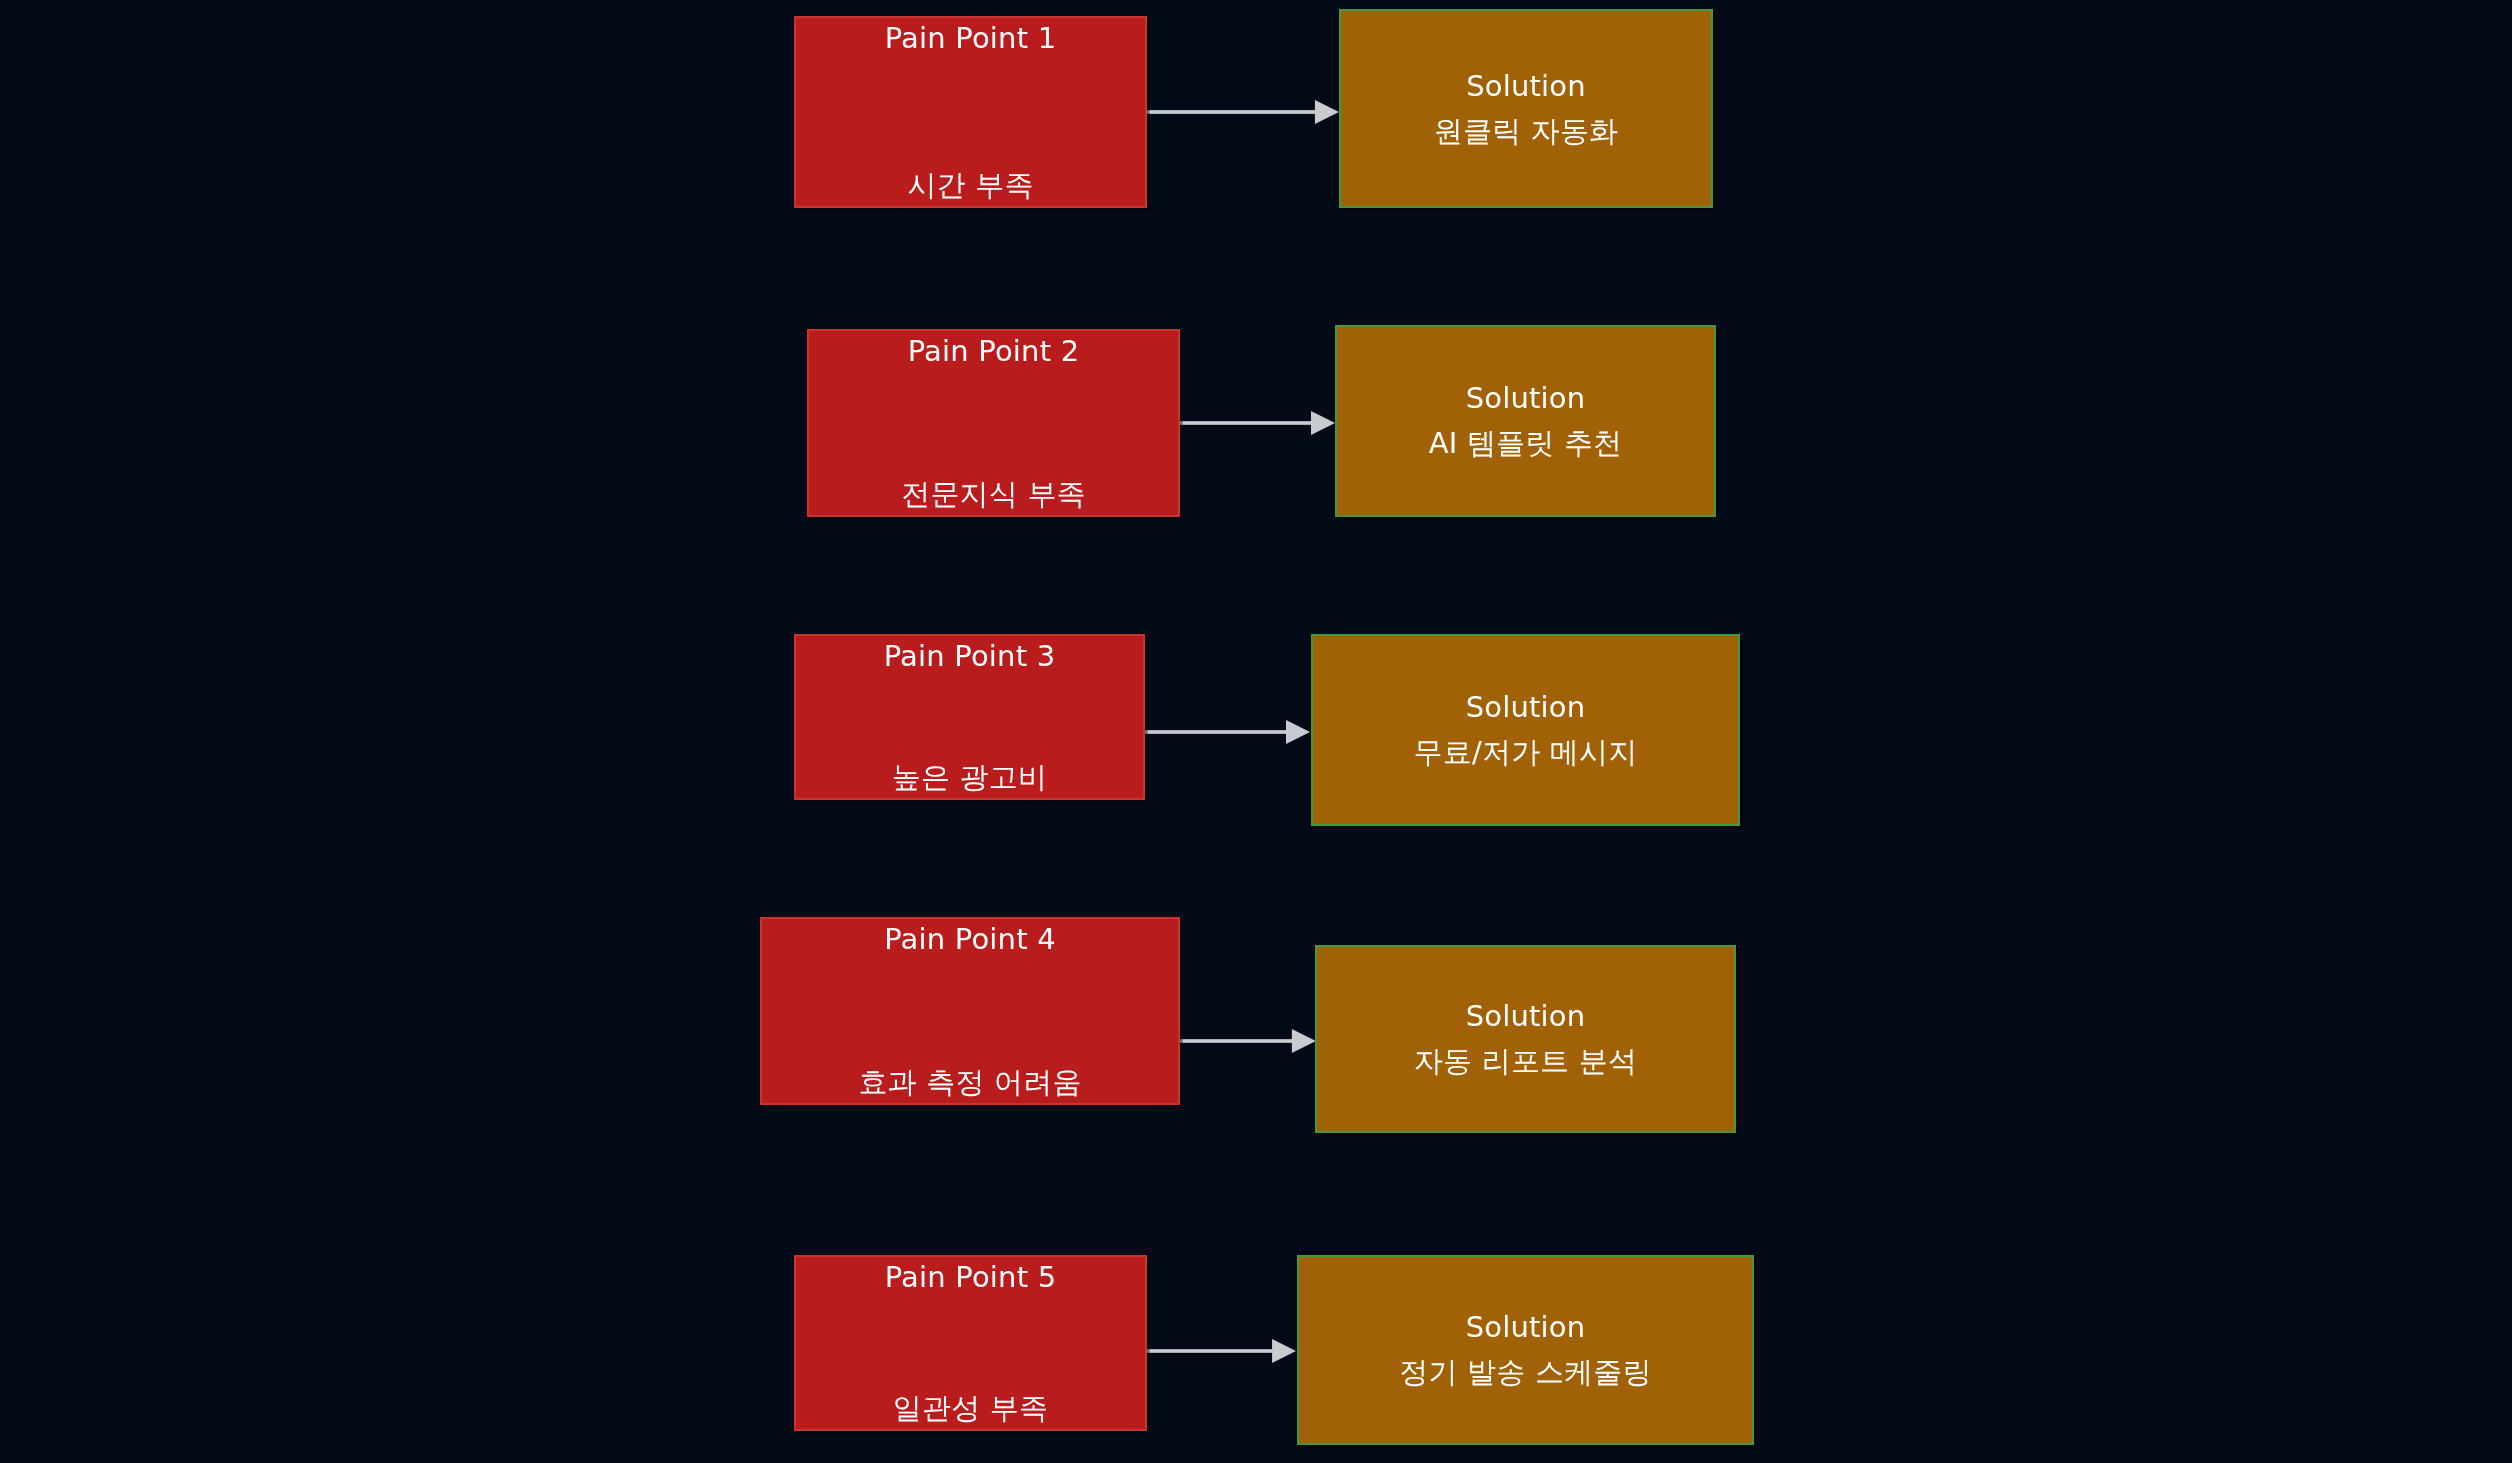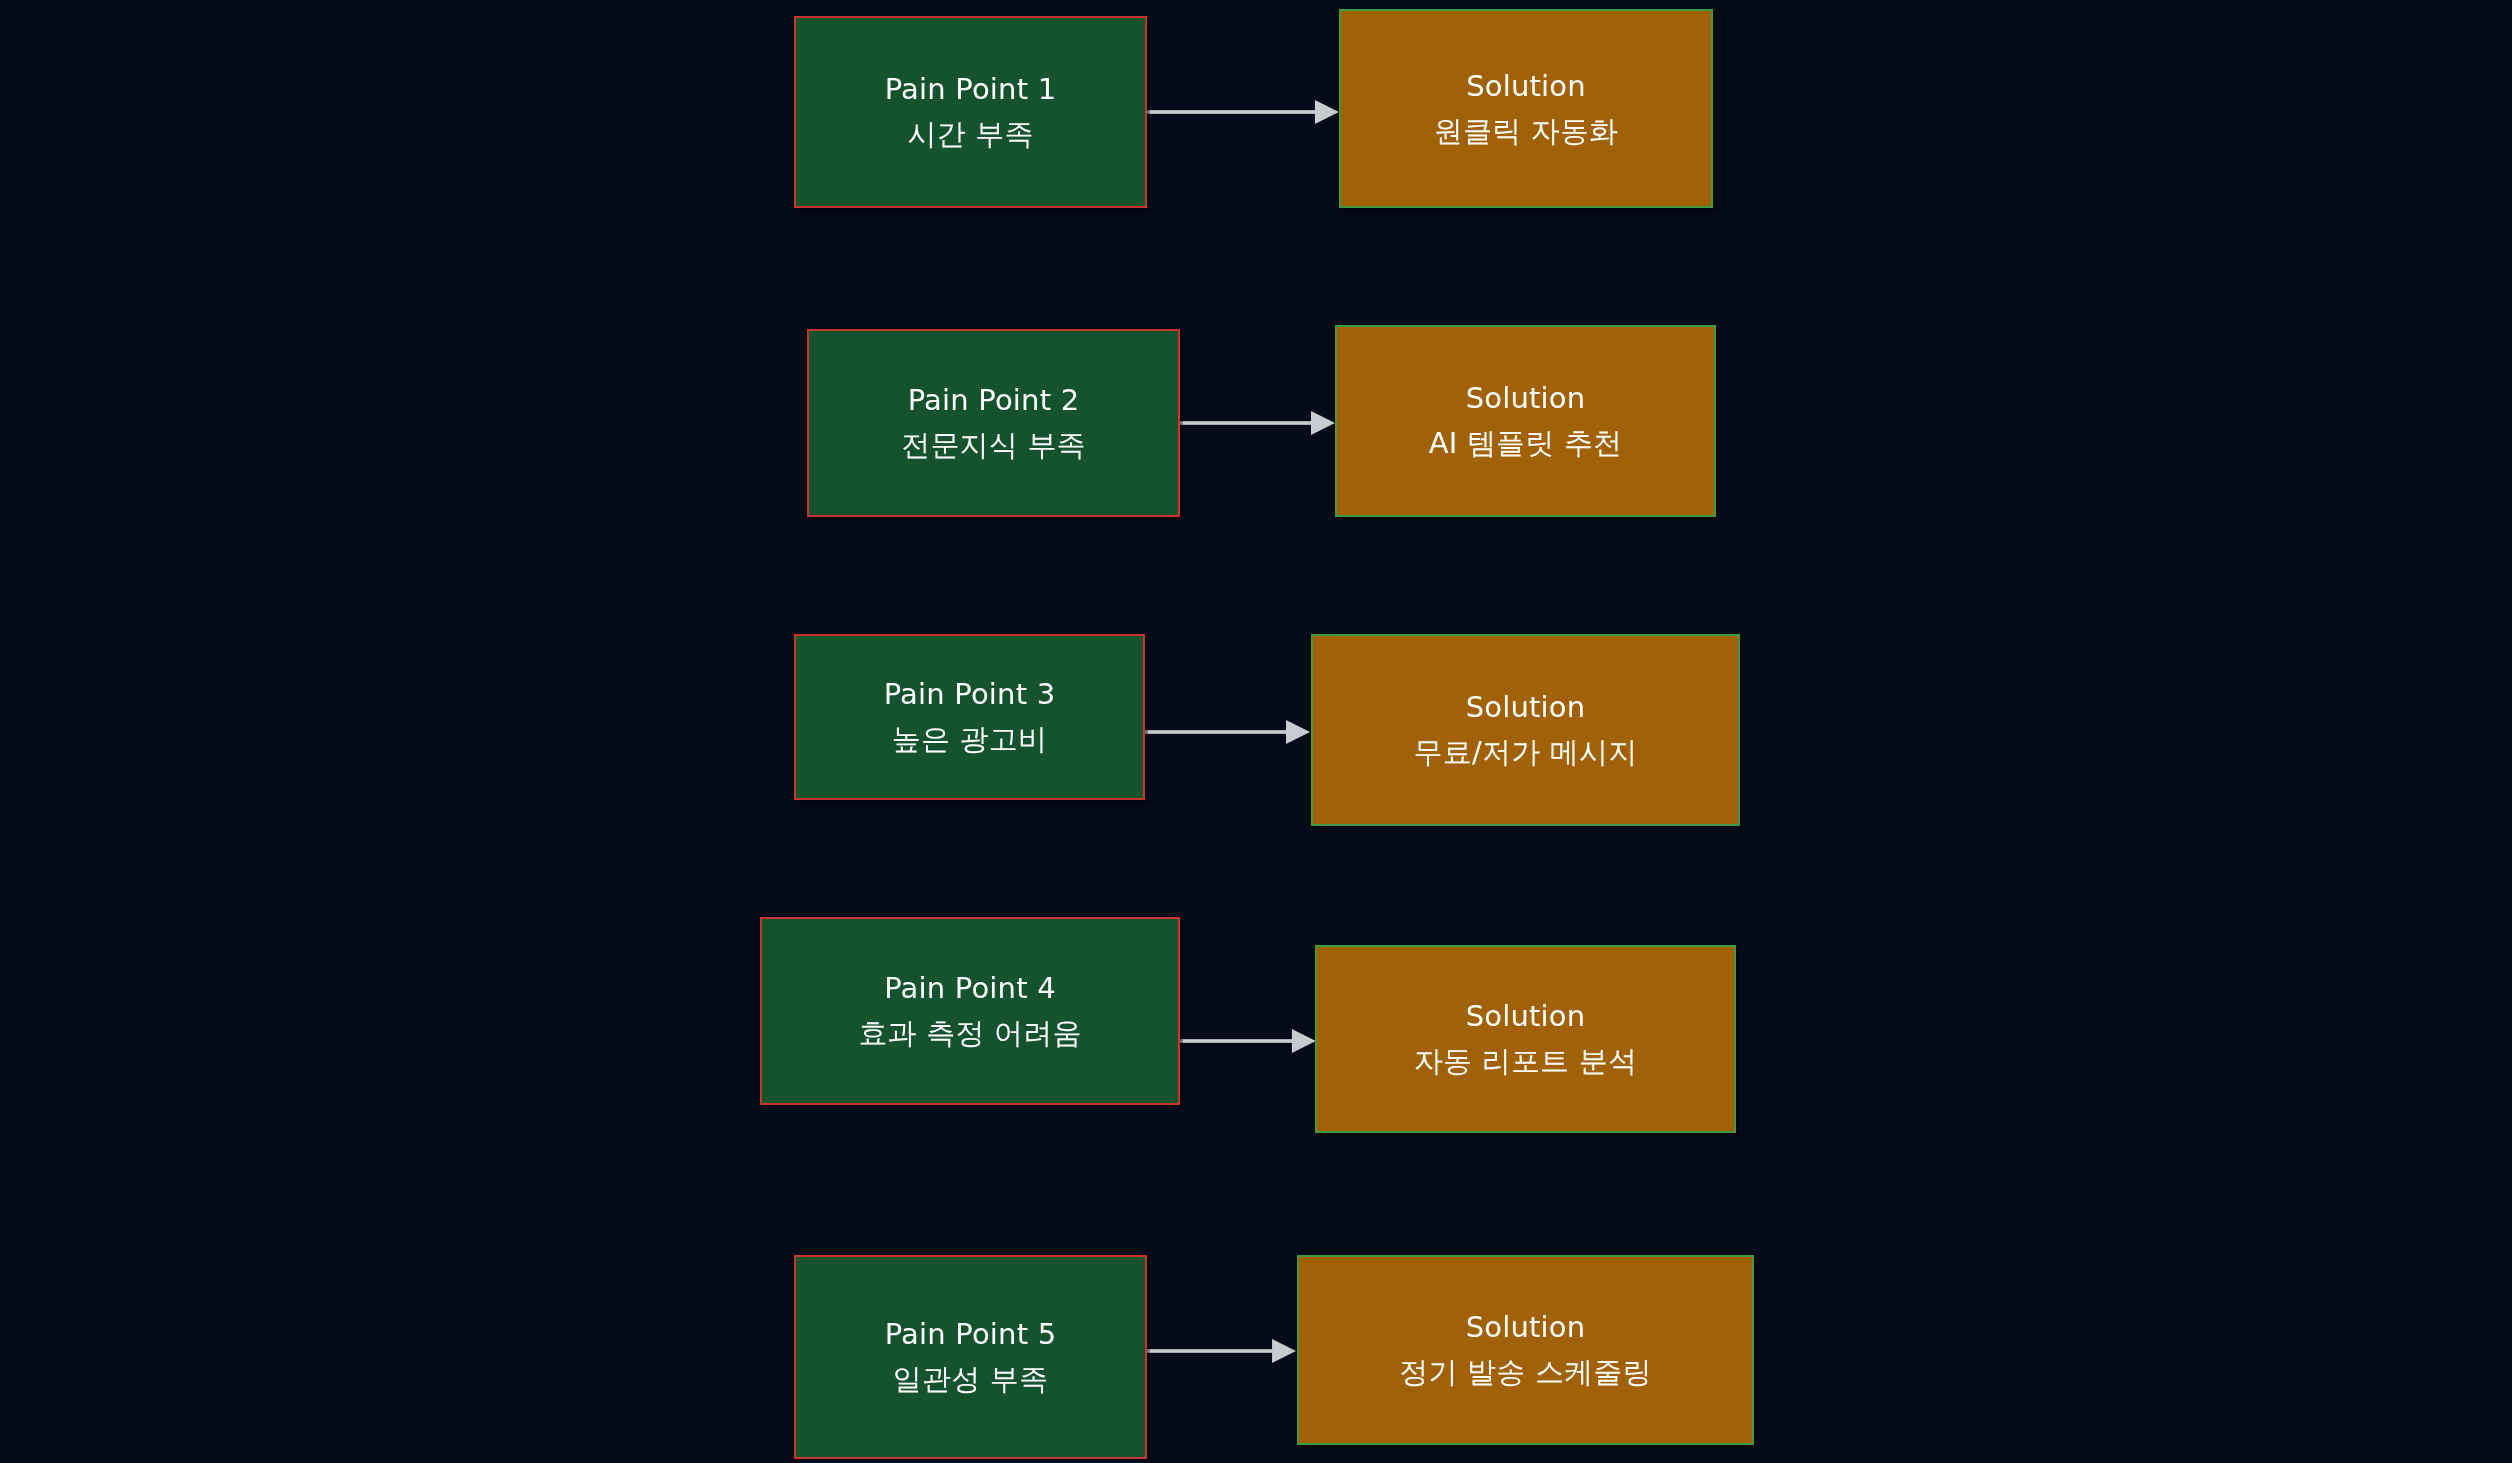--- a/index.html
+++ b/index.html
@@ -33,22 +33,23 @@
     line-height: 1.42;
     letter-spacing: 0.2px;
     box-shadow: 2.8px 2.8px 0 rgba(0,0,0,0.42);
   }
   .node .ln {
     display: block;
     white-space: nowrap;
   }
   .node .ln1 { margin-bottom: 3.7px; }
   .node.pain {
-    background: #14532d;
+    background: #b91c1c;
     border: 2.8px solid #c8352c;
+    justify-content: space-between;
   }
   .node.sol {
     background: #a16207;
     border: 2.8px solid #3f9a43;
   }
   .edge {
     position: absolute;
     height: 24px;
     pointer-events: none;
   }
@@ -122,21 +123,21 @@
         <span class="ln ln2">자동 리포트 분석</span>
       </div>
     </div>
     <div class="row">
       <div class="edge" style="left: 1146px; top: 1339px; width: 150px;">
         <svg width="150" height="24" viewBox="0 0 163 26">
           <rect x="0" y="11" width="139" height="4" fill="#c8ccd0"></rect>
           <polygon points="137,0 163,13 137,26" fill="#c8ccd0"></polygon>
         </svg>
       </div>
-      <div class="node pain" style="left: 794px; top: 1255px; width: 353px; height: 204px;">
+      <div class="node pain" style="left: 794px; top: 1255px; width: 353px; height: 176px;">
         <span class="ln ln1">Pain Point 5</span>
         <span class="ln ln2">일관성 부족</span>
       </div>
       <div class="node sol" style="left: 1297px; top: 1255px; width: 457px; height: 190px;">
         <span class="ln ln1">Solution</span>
         <span class="ln ln2">정기 발송 스케줄링</span>
       </div>
     </div>
   </div>
 

